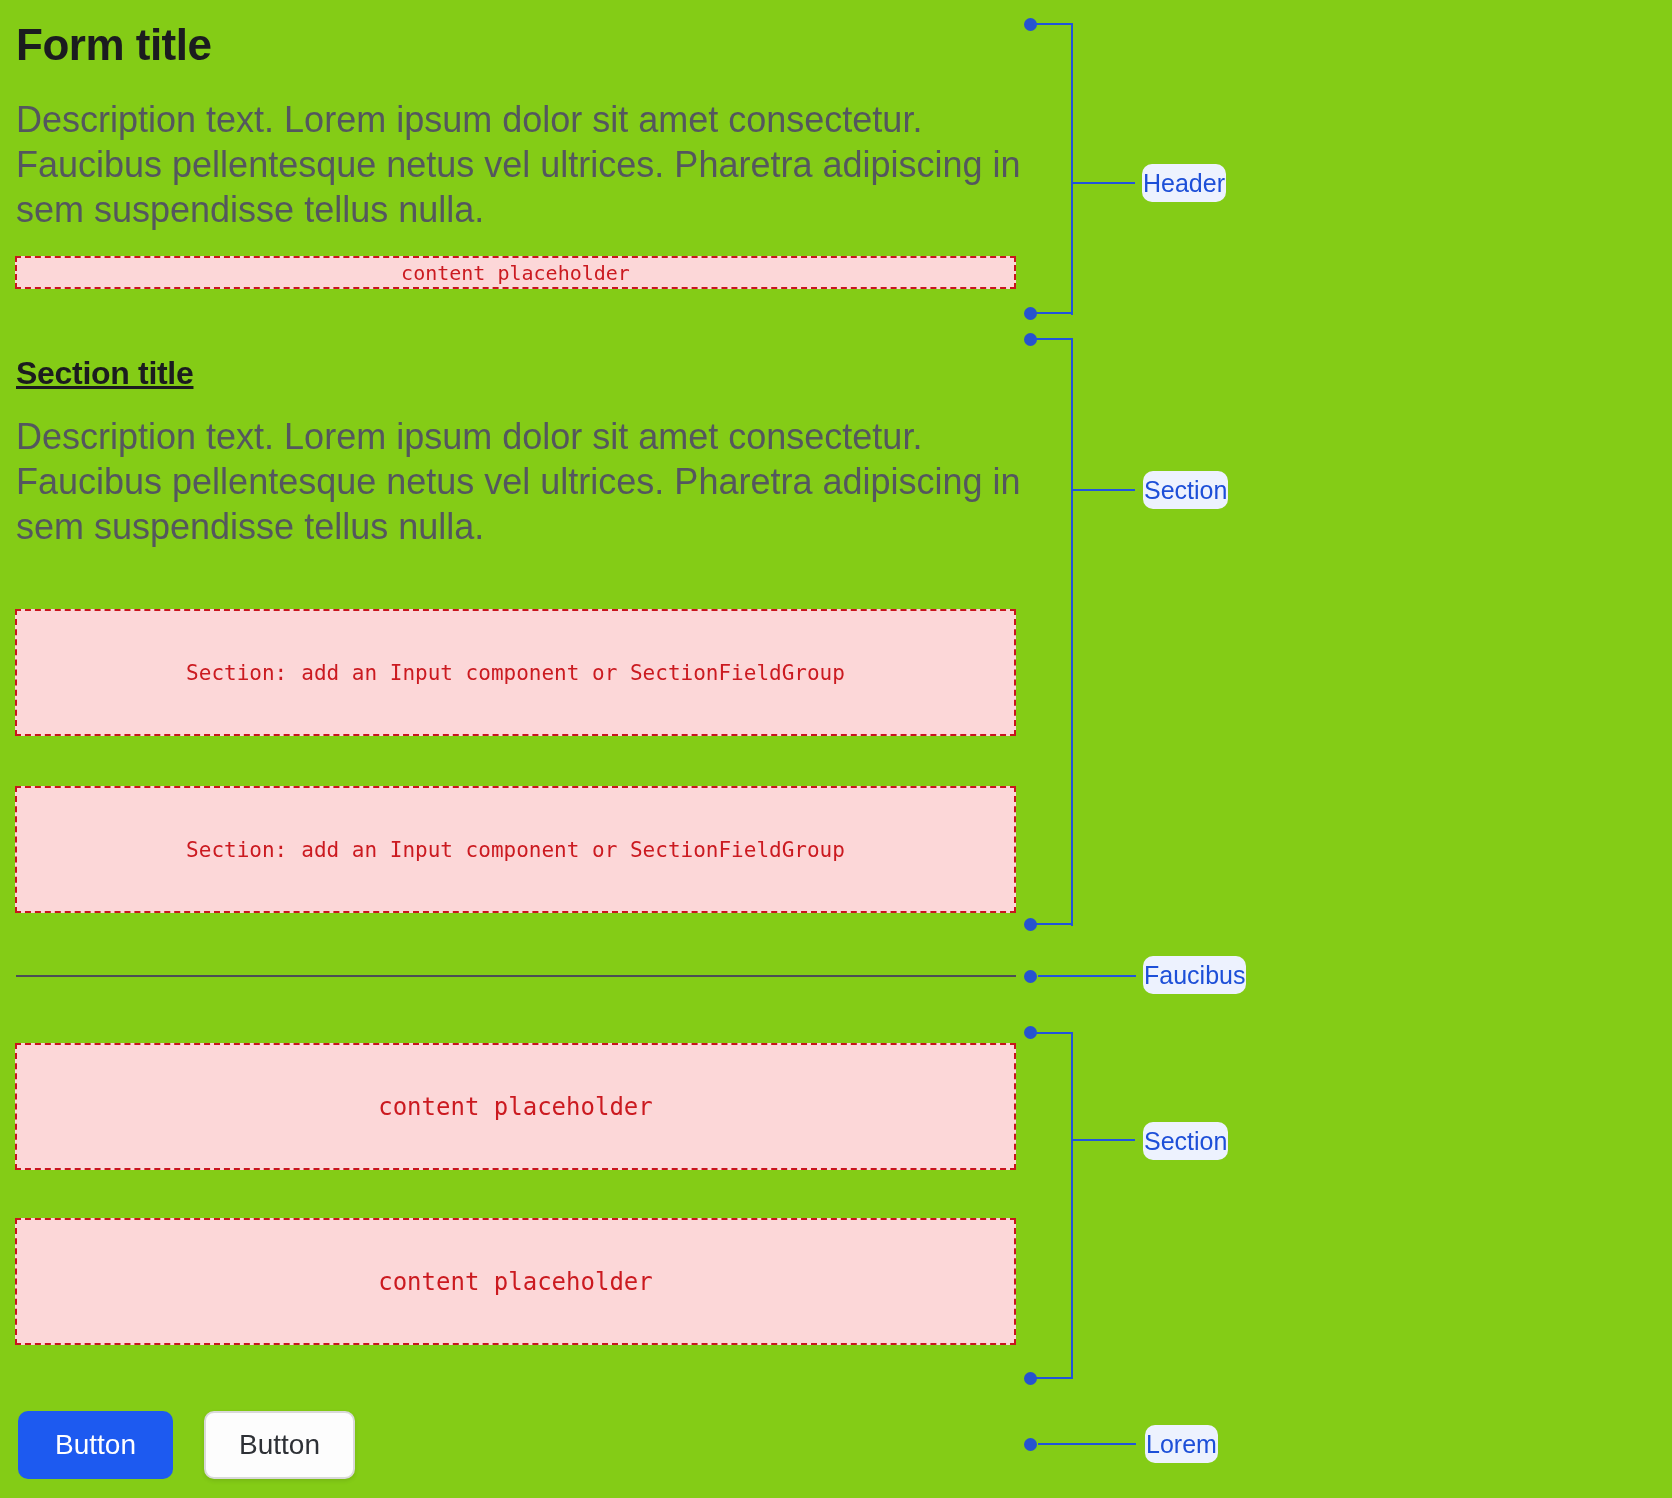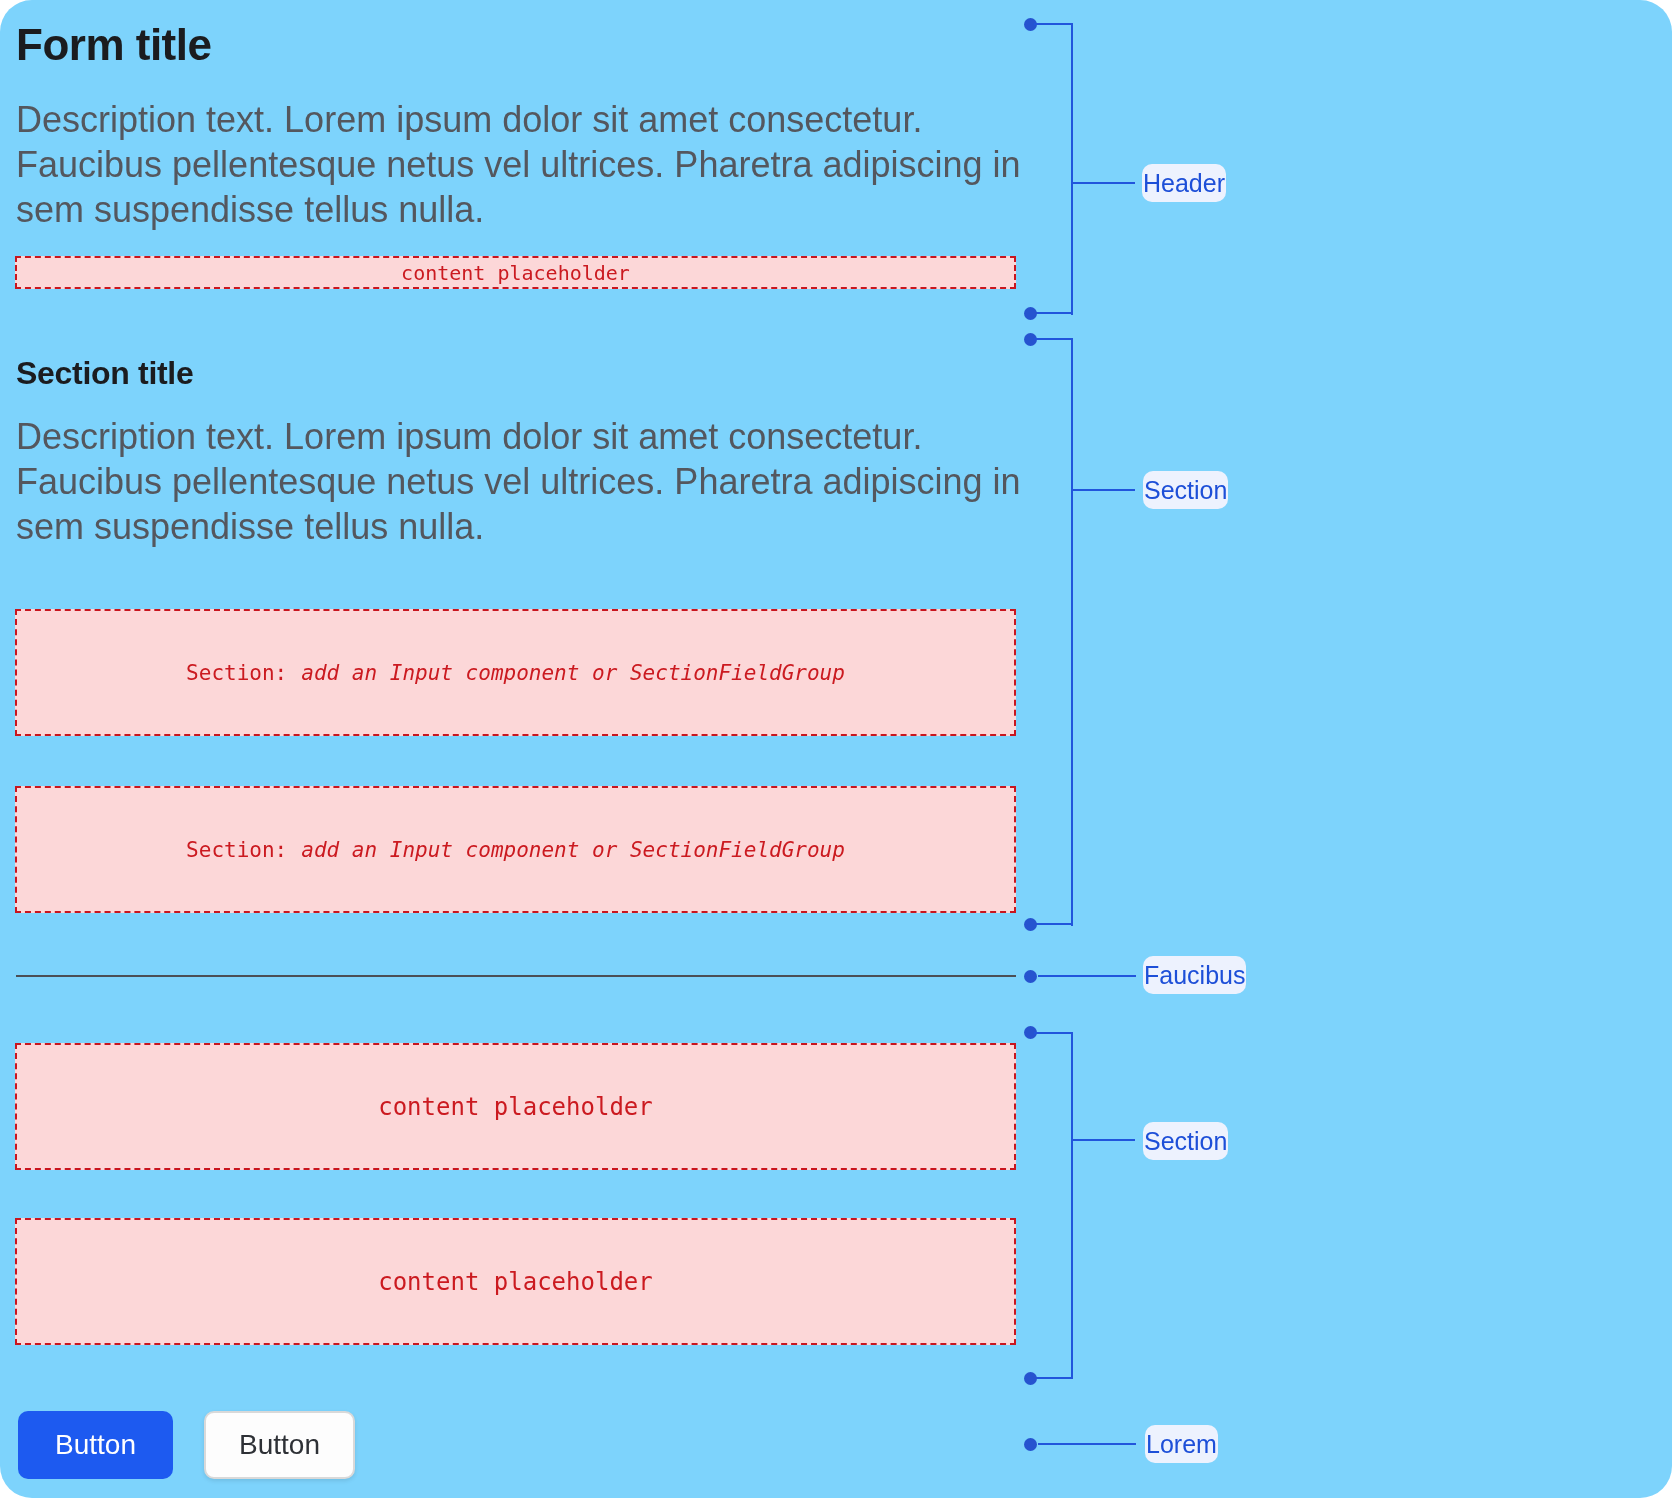--- a/index.html
+++ b/index.html
@@ -1,40 +1,40 @@
 <!DOCTYPE html>
 <html><head>
 <meta charset="utf-8">
 <style>
   html,body{margin:0;padding:0;background:#ffffff;}
   .canvas{
     position:relative;
     width:1672px;height:1498px;
-    background:#7dd3fc;
+    background:#84cc16;
     font-family:"Liberation Sans", sans-serif;
     overflow:hidden;
-    border-radius:32px;
   }
   
   .form-title{
     position:absolute;left:16px;top:20px;
     font-size:44px;font-weight:700;letter-spacing:-0.5px;
     color:#1b1c1f;
   }
   .desc{
     position:absolute;left:16px;
     font-size:36px;line-height:45px;font-weight:400;
     color:#54575e;
   }
   .desc-header{top:97px;}
   .desc-section{top:414px;}
   .section-title{
     position:absolute;left:16px;top:355px;
     font-size:32px;font-weight:700;letter-spacing:-0.3px;
     color:#1b1c1f;
+    text-decoration:underline;
   }
   .ph-box{
     position:absolute;left:15px;width:1001px;
     box-sizing:border-box;
     background:#fcd7d8;
     border:2px dashed #c9151e;
     display:flex;align-items:center;justify-content:center;
     color:#cb1a20;
     font-family:"DejaVu Sans Mono", monospace;
   }
@@ -47,21 +47,21 @@
     background:#fcd7d8;
     border:2px dashed #c9151e;
     display:flex;align-items:center;justify-content:center;
     color:#cb1a20;
     font-family:"DejaVu Sans Mono", monospace;
     font-size:21px;
   }
   .slot-1{top:609px;}
   .slot-2{top:786px;}
   .slot-prefix{margin-right:14px;}
-  .slot-instruction{font-style:italic;}
+  .slot-instruction{}
   .separator{
     position:absolute;left:16px;top:975px;width:1000px;height:2px;
     background:#4b4e55;
   }
   
   .btn{
     position:absolute;top:1411px;height:68px;
     box-sizing:border-box;
     display:flex;align-items:center;justify-content:center;
     border-radius:10px;

